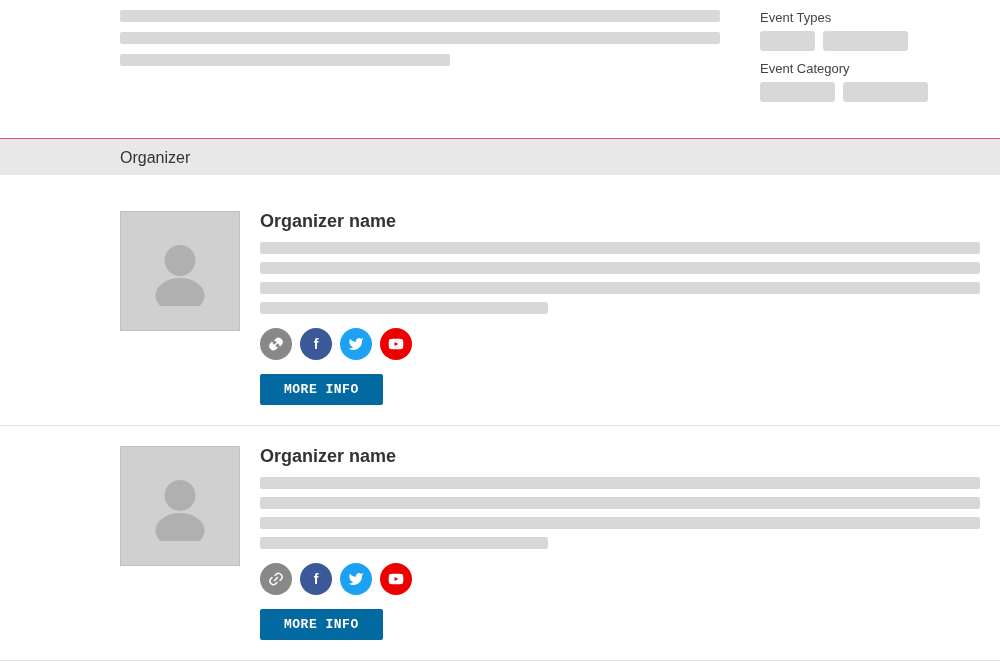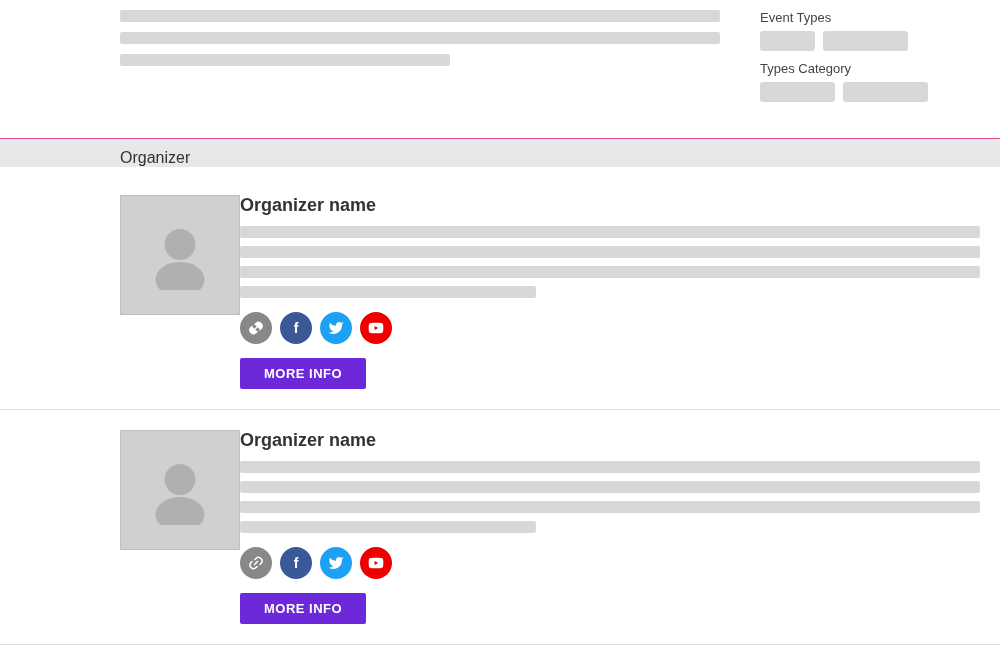--- a/index.html
+++ b/index.html
@@ -61,35 +61,36 @@
       border-radius: 3px;
     }
 
     .tag-sm { width: 55px; }
     .tag-md { width: 85px; }
     .tag-lg { width: 75px; }
 
     
     .section-header {
       background: #e8e8e8;
-      padding: 10px 20px 0 120px;
+      padding: 10px 20px 8px 120px;
       font-size: 16px;
       font-weight: normal;
       color: #333;
-      margin-bottom: 8px;
+      margin-bottom: 16px;
     }
 
     
     .organizer-card {
       padding: 20px 20px 20px 120px;
       border-bottom: 1px solid #e0e0e0;
     }
 
     .organizer-inner {
       display: flex;
+      gap: 20px;
     }
 
     .organizer-avatar {
       width: 120px;
       height: 120px;
       background: #d0d0d0;
       flex-shrink: 0;
       display: flex;
       align-items: center;
       justify-content: center;
@@ -152,50 +153,51 @@
 
     .social-twitter {
       background: #1da1f2;
     }
 
     .social-youtube {
       background: #e00;
     }
 
     .more-info-btn {
-      background: #6d28d9;
+      background: #0369a1;
       color: #fff;
       border: none;
       padding: 8px 24px;
       font-size: 13px;
       font-weight: bold;
       letter-spacing: 0.5px;
       cursor: pointer;
       border-radius: 2px;
       text-transform: uppercase;
+      font-family: Liberation Mono, monospace;
     }
   </style>
 </head>
 <body>
 
 <div class="page-wrapper">
 
   <div class="top-section">
     <div class="top-left">
       <div class="placeholder-bar bar-full"></div>
       <div class="placeholder-bar bar-full"></div>
       <div class="placeholder-bar bar-55"></div>
     </div>
     <div class="top-right">
       <div class="label-text">Event Types</div>
       <div class="tags-row">
         <div class="tag-pill tag-sm"></div>
         <div class="tag-pill tag-md"></div>
       </div>
-      <div class="label-text">Types Category</div>
+      <div class="label-text">Event Category</div>
       <div class="tags-row">
         <div class="tag-pill tag-lg"></div>
         <div class="tag-pill tag-md"></div>
       </div>
     </div>
   </div>
 
   <h2 class="section-header">Organizer</h2>
 
   <div class="organizer-card">

